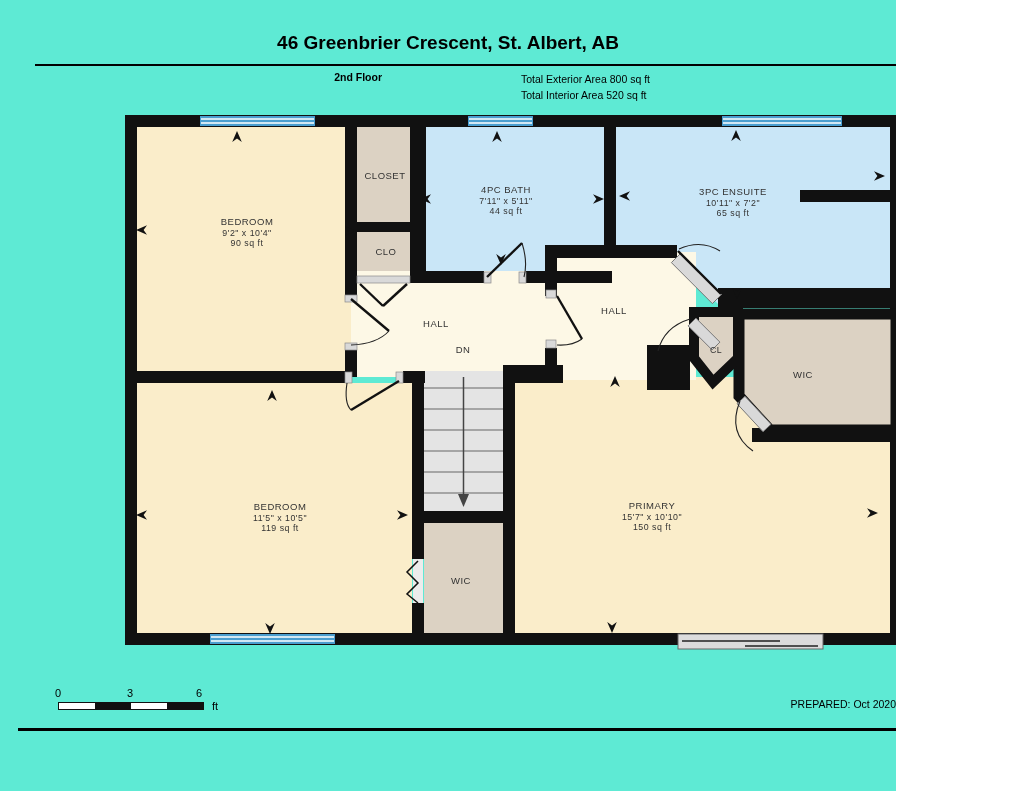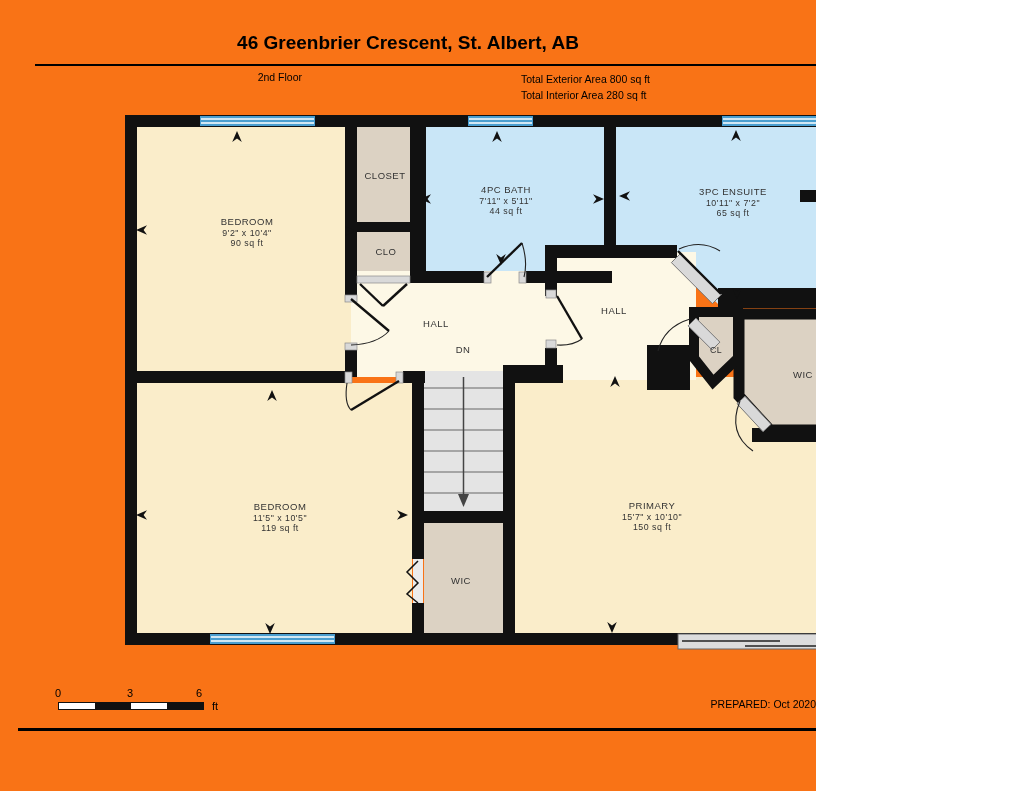--- a/index.html
+++ b/index.html
@@ -1,25 +1,25 @@
 <!DOCTYPE html>
 <html style="--wall: #111111; --room: #faedca; --hall: #fdf8e6; --wet: #c9e6f7; --closet: #dcd2c3; --stairs: #e4e4e4; --window: #4a9ecf; --door: #d9d9d9; --text: #333333;"><head>
 <meta charset="utf-8">
 <style>
   :root{
     --wall:#111111; --room:#faedca; --hall:#fdf8e6; --wet:#c9e6f7;
     --closet:#dcd2c3; --stairs:#e4e4e4; --window:#4a9ecf; --door:#d9d9d9; --text:#333333;
   }
   *{margin:0;padding:0;box-sizing:border-box;}
   body{background:#ffffff;font-family:"Liberation Sans",sans-serif;}
-  .page{position:relative;width:816px;height:791px;background:#f97316;overflow:hidden;}
+  .page{position:relative;width:896px;height:791px;background:#5eead4;overflow:hidden;}
   .title{position:absolute;top:32px;left:0;width:100%;text-align:center;
          font-size:19px;font-weight:bold;color:#000;}
   .title-rule{position:absolute;top:64px;left:35px;width:955px;height:2px;background:#000;}
-  .floor-label{position:absolute;top:71px;right:514px;font-size:10.5px;font-weight:normal;color:#000;}
+  .floor-label{position:absolute;top:71px;right:514px;font-size:10.5px;font-weight:bold;color:#000;}
   .area-lines{position:absolute;top:71px;left:521px;font-size:10.5px;color:#000;line-height:16px;}
   .plan-wrap{position:absolute;top:0;left:0;}
   svg text.lbl{font-family:"Liberation Sans",sans-serif;font-size:9.5px;fill:var(--text);
                text-anchor:middle;letter-spacing:.5px;}
   svg text.lbl.sm{font-size:8.8px;}
   .w{fill:var(--wall);} .room{fill:var(--room);} .hall{fill:var(--hall);}
   .wet{fill:var(--wet);} .tan{fill:var(--closet);}
   .jamb{fill:var(--door);stroke:#8a8a8a;stroke-width:.7;}
   .slab{fill:var(--door);stroke:#777;stroke-width:1;}
   .leaf{stroke:#111;stroke-width:2.4;fill:none;}
@@ -41,21 +41,21 @@
 </head>
 <body>
 
 <div class="page">
 
   <div class="title">46 Greenbrier Crescent, St. Albert, AB</div>
   <div class="title-rule"></div>
   <div class="floor-label">2nd Floor</div>
   <div class="area-lines">
     <div>Total Exterior Area 800 sq ft</div>
-    <div>Total Interior Area 280 sq ft</div>
+    <div>Total Interior Area 520 sq ft</div>
   </div>
 
   <div class="plan-wrap">
   <svg width="1024" height="660" viewBox="0 0 1024 660">
     <defs>
       <path id="arr" d="M0,-6 L4.8,5 L0,1.6 L-4.8,5 Z"></path>
     </defs>
 
     <g>
       <rect class="room" x="131" y="121" width="220" height="256"></rect>

